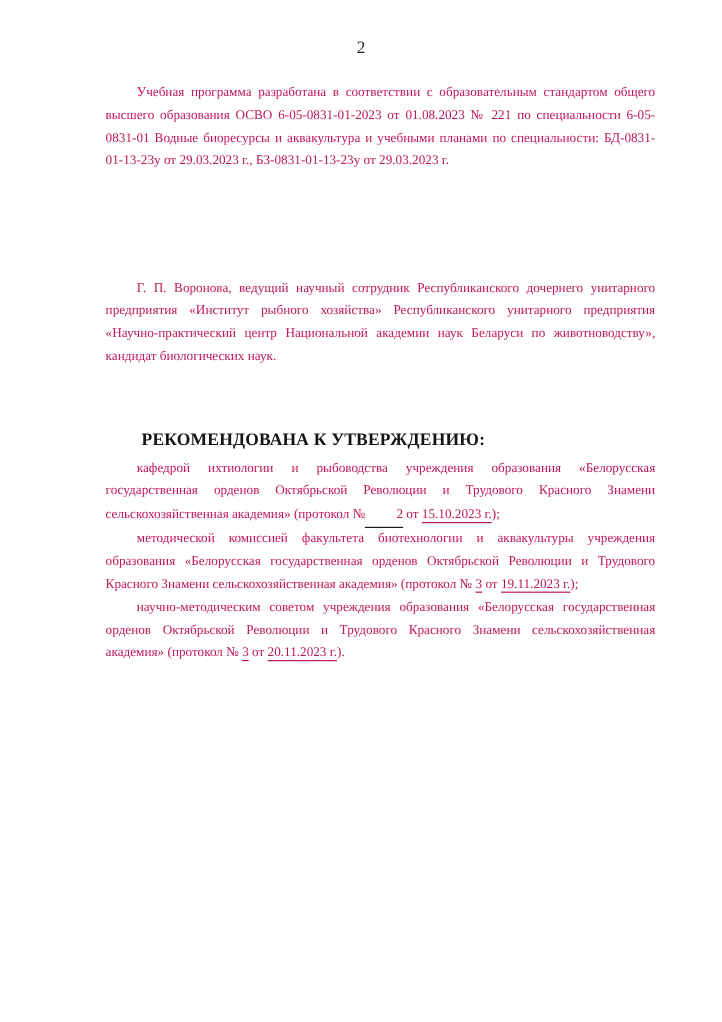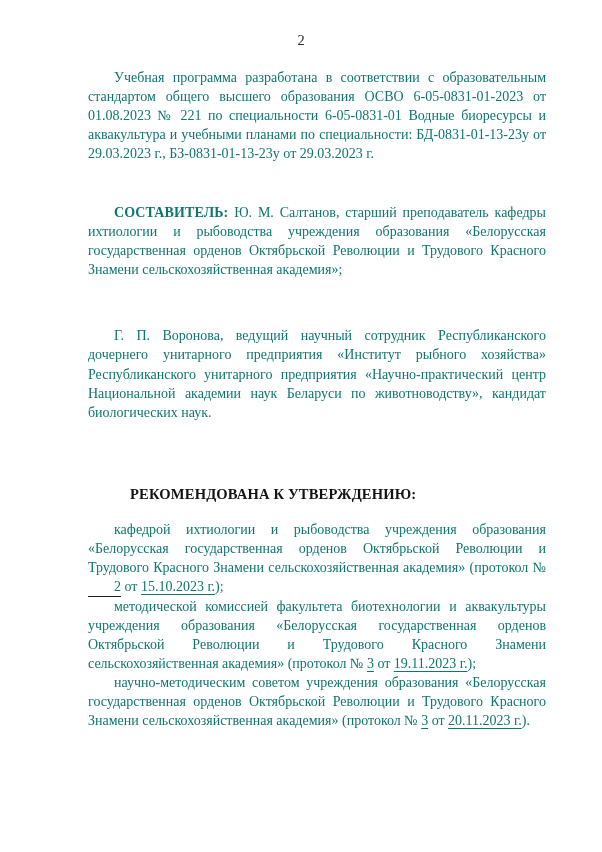--- a/index.html
+++ b/index.html
@@ -36,46 +36,46 @@
 
   .body-area {
     position: absolute;
     left: 88px;
     top: 68px;
     width: 458px;
   }
 
   p.para {
     margin: 0;
-    font-size: 14px;
+    font-size: 11px;
     line-height: 19.05px;
     text-align: justify;
     text-justify: inter-word;
-    color: #0f766e;
+    color: #be185d;
     hyphens: manual;
     font-family: Liberation Serif, serif;
   }
 
   p.indent {
     text-indent: 26px;
   }
   .block-gap-md {
     height: 40px;
   }
   .block-gap-lg {
     height: 47px;
   }
 
   .lead {
     font-weight: bold;
     letter-spacing: 0.1px;
   }
 
   .heading {
-    margin: 16px;
+    margin: 4px;
     font-size: 14.6px;
     line-height: 19.05px;
     font-weight: bold;
     text-indent: 26px;
     text-align: left;
     letter-spacing: 0.15px;
     color: #141414;
   }
 
   .ul {
@@ -106,21 +106,20 @@
 <div class="page">
 
   <div class="page-number">2</div>
 
   <div class="body-area">
 
     <p class="para indent">Учебная программа разработана в соответствии с образовательным стандартом общего высшего образования ОСВО 6-05-0831-01-2023 от 01.08.2023 № 221 по специальности 6-05-0831-01 Водные биоресурсы и аквакультура и учебными планами по специальности: БД-0831-01-13-23у от 29.03.2023 г., БЗ-0831-01-13-23у от 29.03.2023 г.</p>
 
     <div class="block-gap-md"></div>
 
-    <p class="para indent"><span class="lead">СОСТАВИТЕЛЬ:</span> <span>Ю. М. Салтанов, старший преподаватель кафедры ихтиологии и рыбоводства учреждения образования «Белорусская государственная орденов Октябрьской Революции и Трудового Красного Знамени сельскохозяйственная академия»;</span></p>
 
 
     <div class="block-gap-lg"></div>
 
 
     <p class="para indent">Г. П. Воронова, ведущий научный сотрудник Республиканского дочернего унитарного предприятия «Институт рыбного хозяйства» Республиканского унитарного предприятия «Научно-практический центр Национальной академии наук Беларуси по животноводству», кандидат биологических наук.</p>
 
     <div class="block-gap-lg"></div>
 
     <p class="heading">РЕКОМЕНДОВАНА К УТВЕРЖДЕНИЮ:</p>

